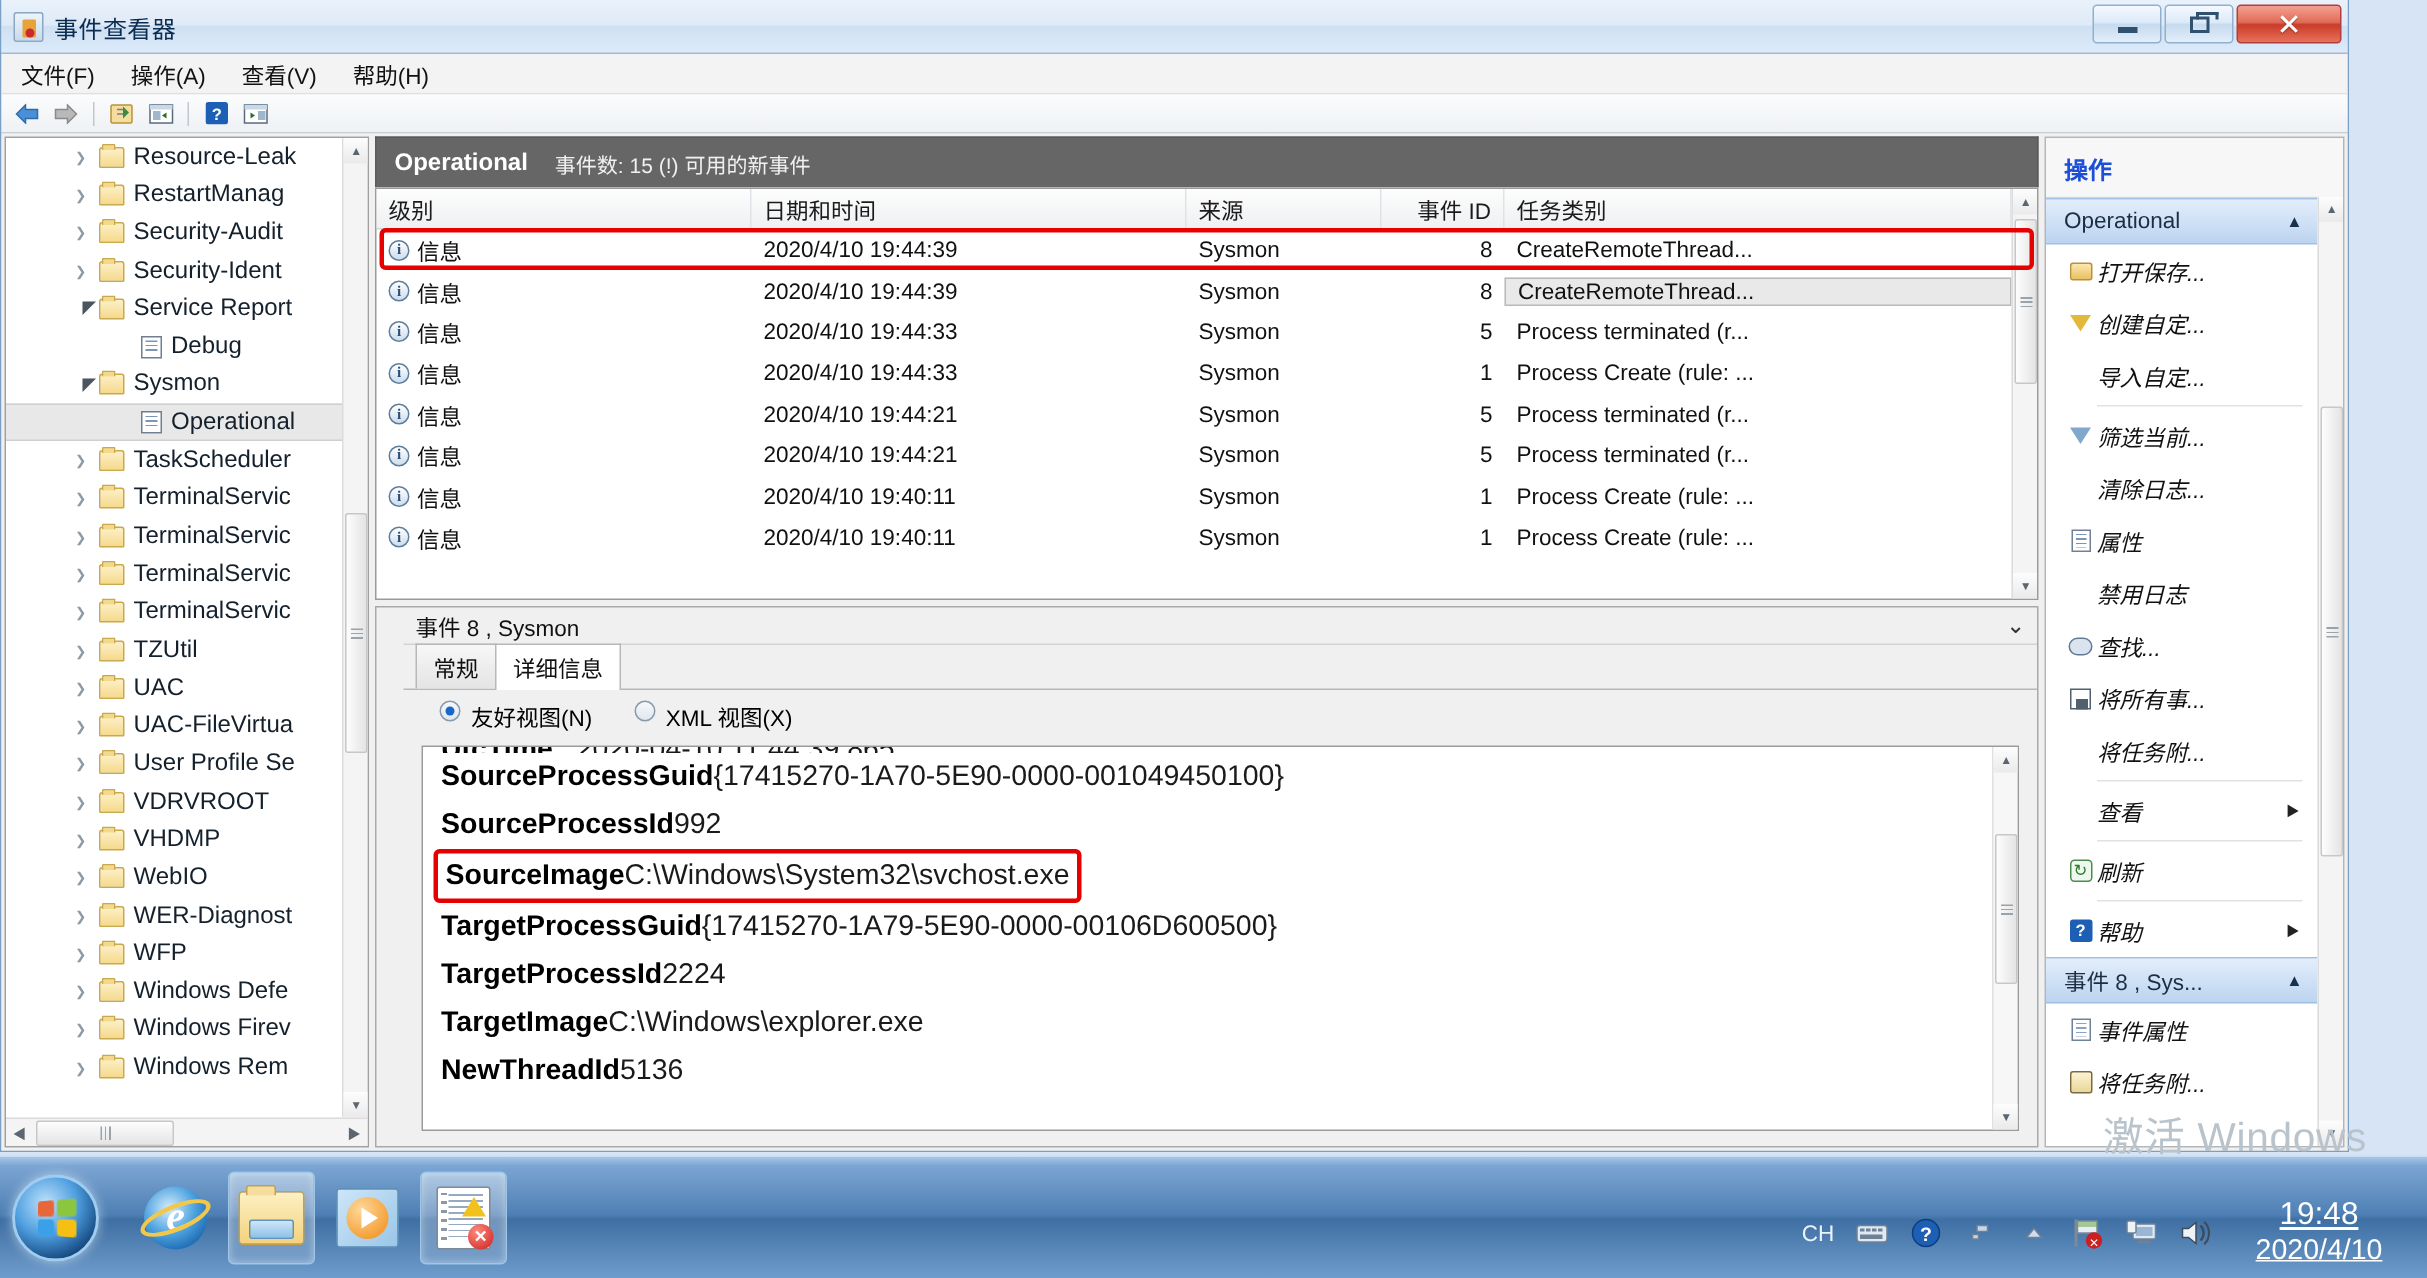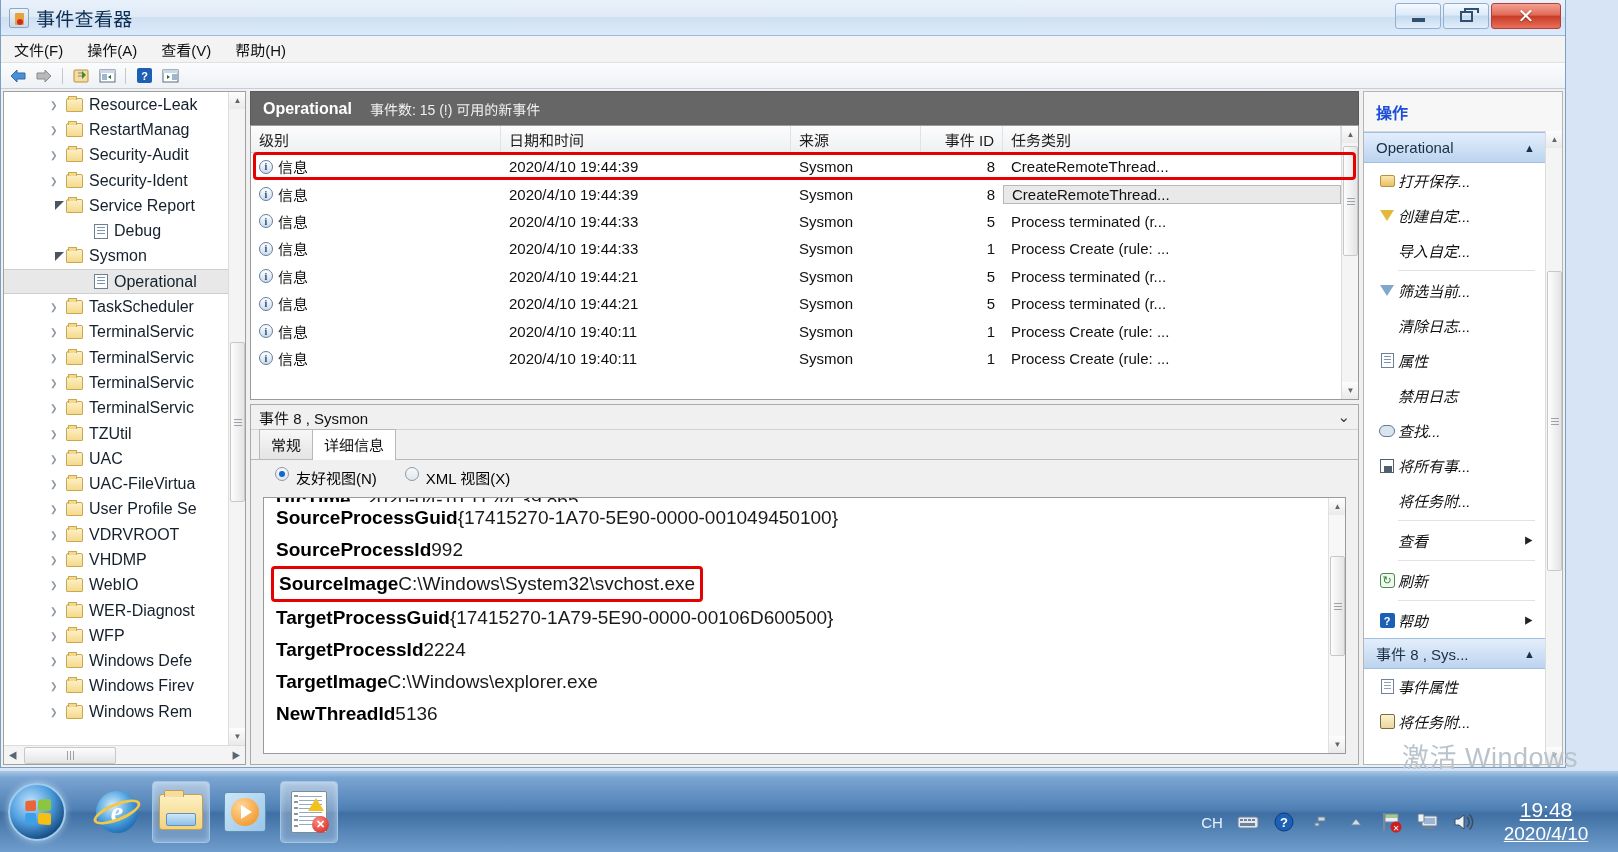--- a/index.html
+++ b/index.html
@@ -50,21 +50,21 @@
   }
   .title-icon::before {
     content: "";
     position: absolute; left: 7px; top: 10px;
     width: 6px; height: 6px;
     background: #cc2a2a;
     border-radius: 50%;
     z-index: 2;
   }
   .title-text {
-    font-size: 19px;
+    font-size: 16px;
     color: #0b2d52;
     letter-spacing: .3px;
   }
   .win-buttons {
     position: absolute; right: 4px; top: 3px;
     display: flex; gap: 2px;
   }
   .win-btn {
     width: 46px; height: 26px;
     border: 1px solid #91b0cf;
@@ -239,21 +239,21 @@
     position: absolute; border: 3px solid #e60000; border-radius: 4px;
     pointer-events: none; z-index: 5;
   }
   .evt-vscroll { width: 17px; background:#f4f4f4; border-left:1px solid #dcdcdc; position: relative; }
 
   
   .detail-pane {
     flex: 1; margin-top: 4px;
     background: #f0f0f0;
     border: 1px solid #a9a9a9;
-    display: flex; flex-direction: column; min-height: 0;
+    display: flex; flex-direction: column; min-height: 0; padding-left: 18px;
   }
   .detail-head {
     height: 25px; display: flex; align-items: center;
     padding: 0 8px; justify-content: space-between;
     font-size: 15px; color: #111;
     border-bottom: 1px solid #d3d3d3;
   }
   .collapse-x { font-size: 15px; color: #333; cursor: default; }
   .tabs { display: flex; align-items: flex-end; height: 30px; padding-left: 8px; border-bottom: 1px solid #b8b8b8; }
   .tab {

